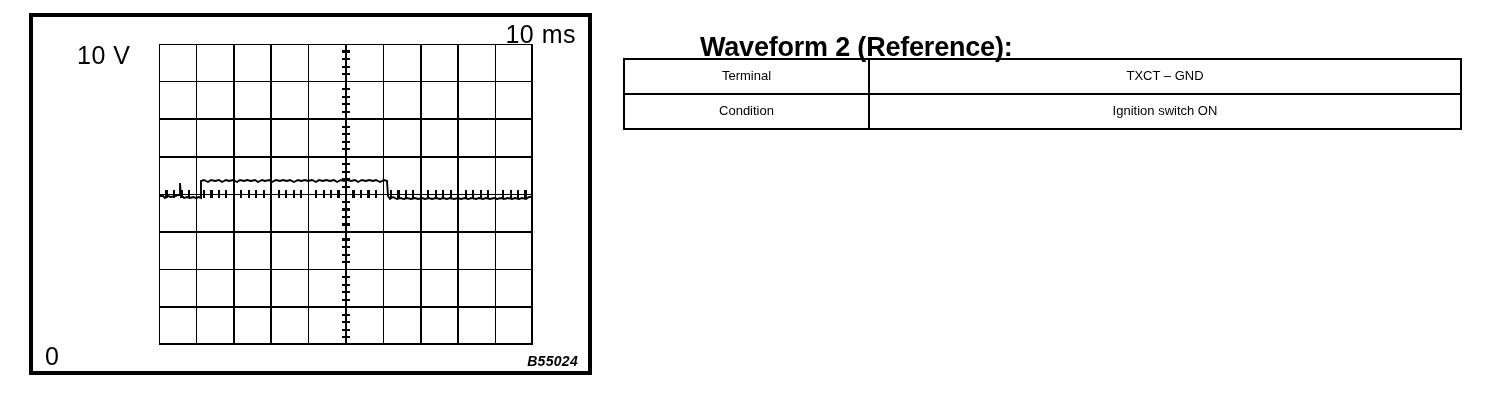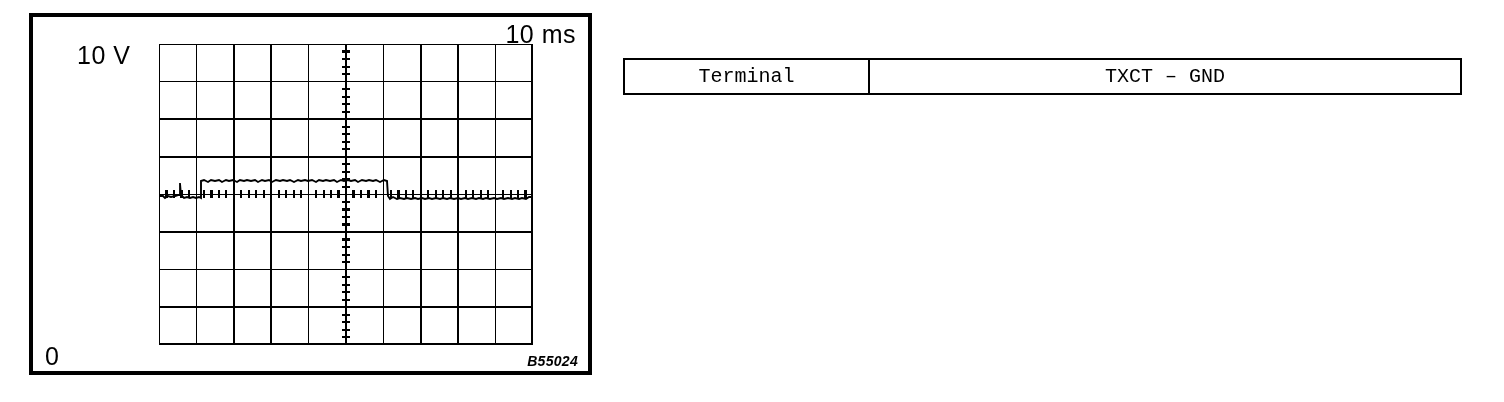--- a/index.html
+++ b/index.html
@@ -103,24 +103,23 @@
     width: 839px;
     border-collapse: collapse;
     table-layout: fixed;
   }
   #spec-table td {
     border: 2px solid #000000;
     height: 33px;
     padding: 0 4px;
     text-align: center;
     vertical-align: middle;
-    font-size: 20px;
+    font-size: 13px;
     line-height: 1.1;
     white-space: nowrap;
-    font-family: Liberation Mono, monospace;
   }
   #spec-table td.label-cell {
     width: 235px;
   }
   #spec-table td.value-cell {
     width: auto;
     margin-top: 40px;
   }
 </style>
 </head>
@@ -275,23 +274,28 @@
                    L 360,155 L 363,154 L 367,155 L 370,153 L 373,153" stroke="#000000" stroke-width="1.9" fill="none" stroke-linejoin="miter" stroke-linecap="butt"></path>
         </g>
       </svg>
     </div>
 
   </div>
 </div>
 
 <div id="right-pane">
 
+  <h2 id="waveform-heading">Waveform 2 (Reference):</h2>
 
   <table id="spec-table">
     <tbody>
       <tr>
         <td class="label-cell">Terminal</td>
         <td class="value-cell">TXCT – GND</td>
       </tr>
+      <tr>
+        <td class="label-cell">Condition</td>
+        <td class="value-cell">Ignition switch ON</td>
+      </tr>
     </tbody>
   </table>
 
 </div>
 
 </body></html>

